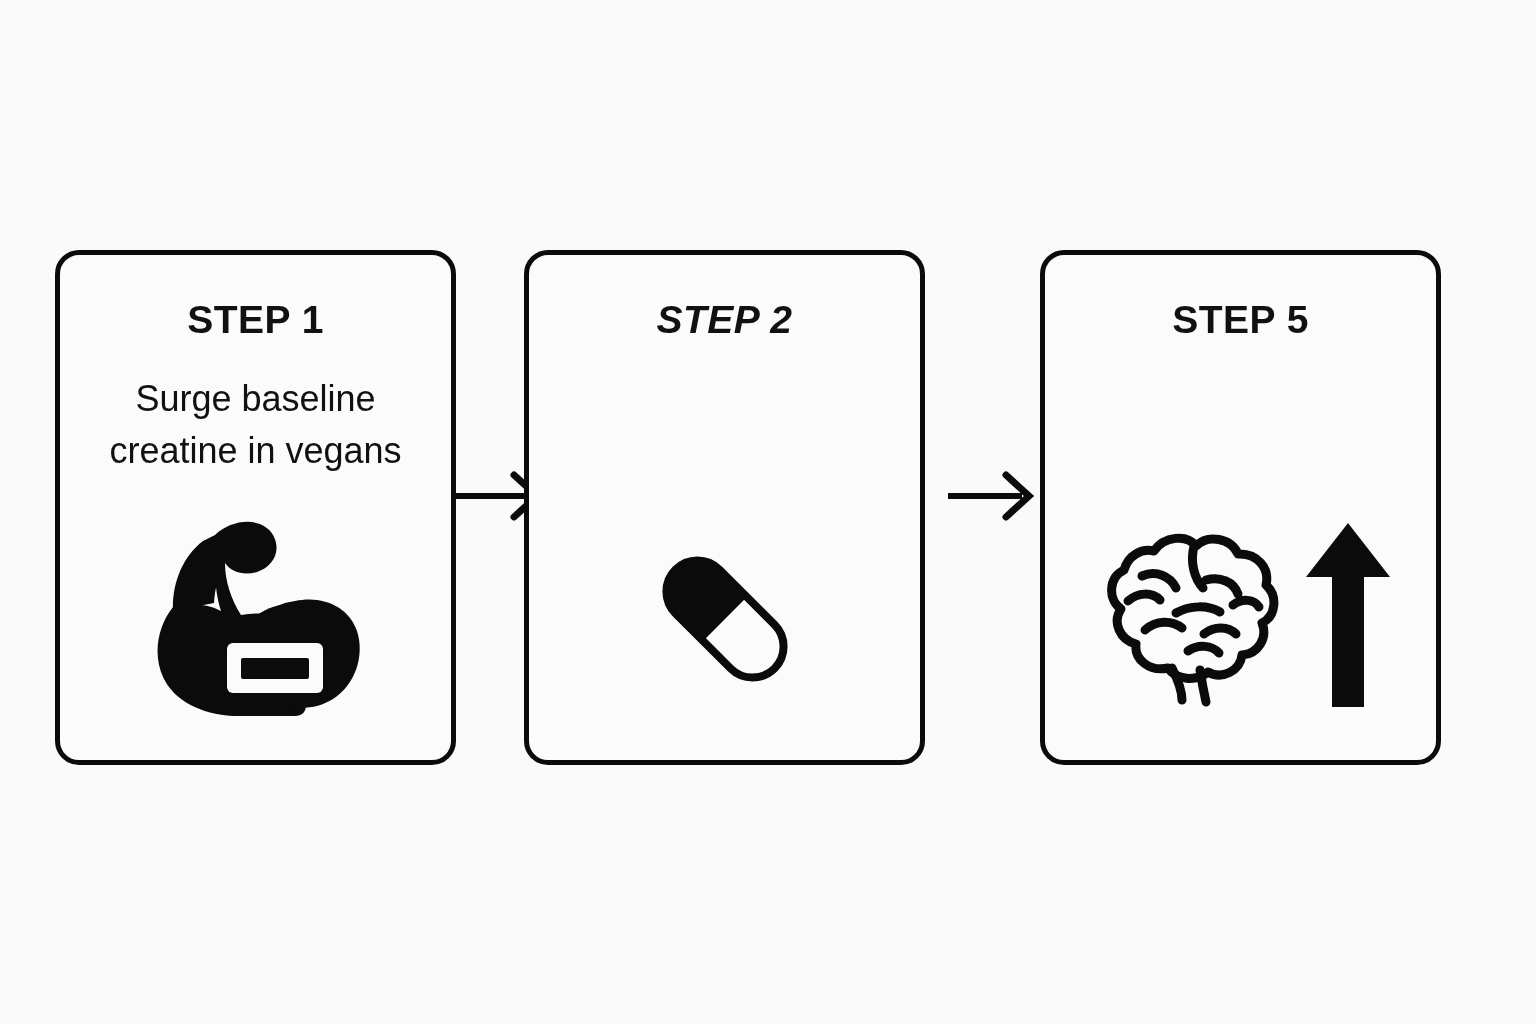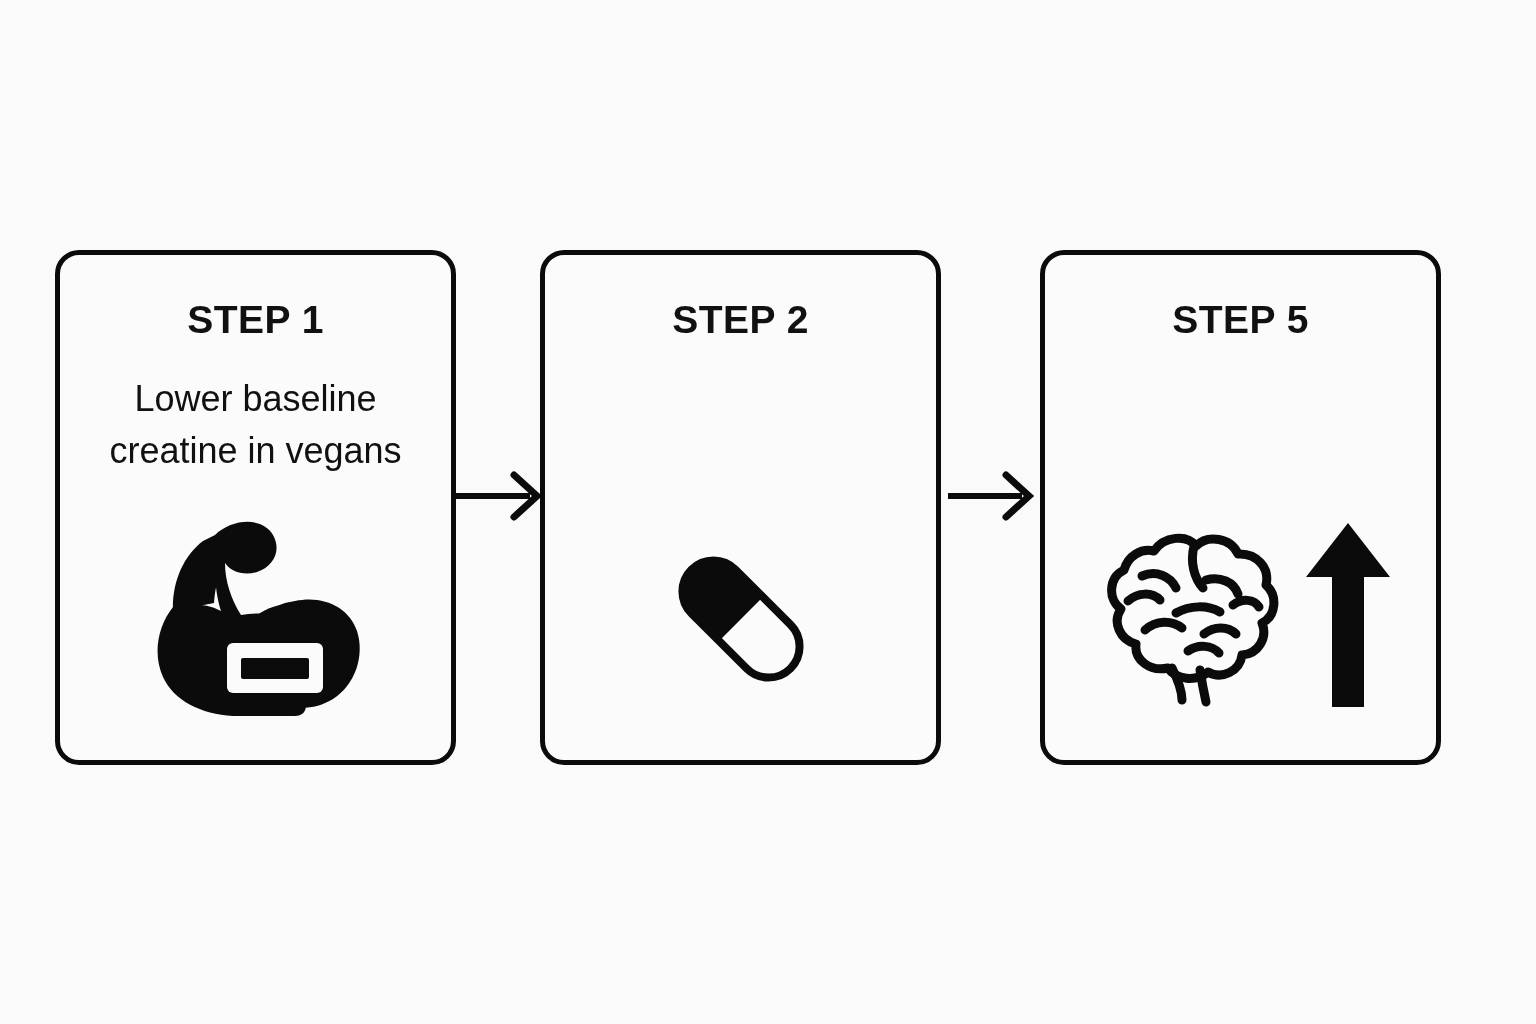--- a/index.html
+++ b/index.html
@@ -30,21 +30,21 @@
     height: 515px;
     box-sizing: border-box;
     background: #fbfbfb;
     border: 5px solid #0b0b0b;
     border-radius: 24px;
     display: flex;
     flex-direction: column;
     align-items: center;
   }
   #card-1 { left: 55px; }
-  #card-2 { left: 540px; }
+  #card-2 { left: 524px; font-style: italic; }
   #card-3 { left: 1040px; }
 
   .step-title {
     margin-top: 45px;
     font-size: 39px;
     font-weight: bold;
     letter-spacing: 0.5px;
     color: #111111;
     line-height: 1;
     text-align: center;
@@ -83,21 +83,21 @@
   #connector-1 { left: 452px; }
   #connector-2 { left: 944px; }
 </style>
 </head>
 <body>
 
 <div id="diagram-canvas">
 
   <div class="step-card" id="card-1">
     <div class="step-title">STEP 1</div>
-    <div class="step-desc">Lower baseline
+    <div class="step-desc">Surge baseline
 creatine in vegans</div>
     <div class="icon-zone">
       <span>
         <svg width="222" height="208" viewBox="0 0 222 208" aria-hidden="true">
           <g fill="#0b0b0b">
 
             <path d="M70 20 C88 3 118 2 128 20 C137 36 128 52 112 57 C99 61 86 57 80 48
                      C73 60 70 74 69 88 L28 96 C27 68 38 41 58 26 Z"></path>
 
             <path d="M28 92 C12 112 8 140 18 162 C29 186 56 199 88 201 L150 201

